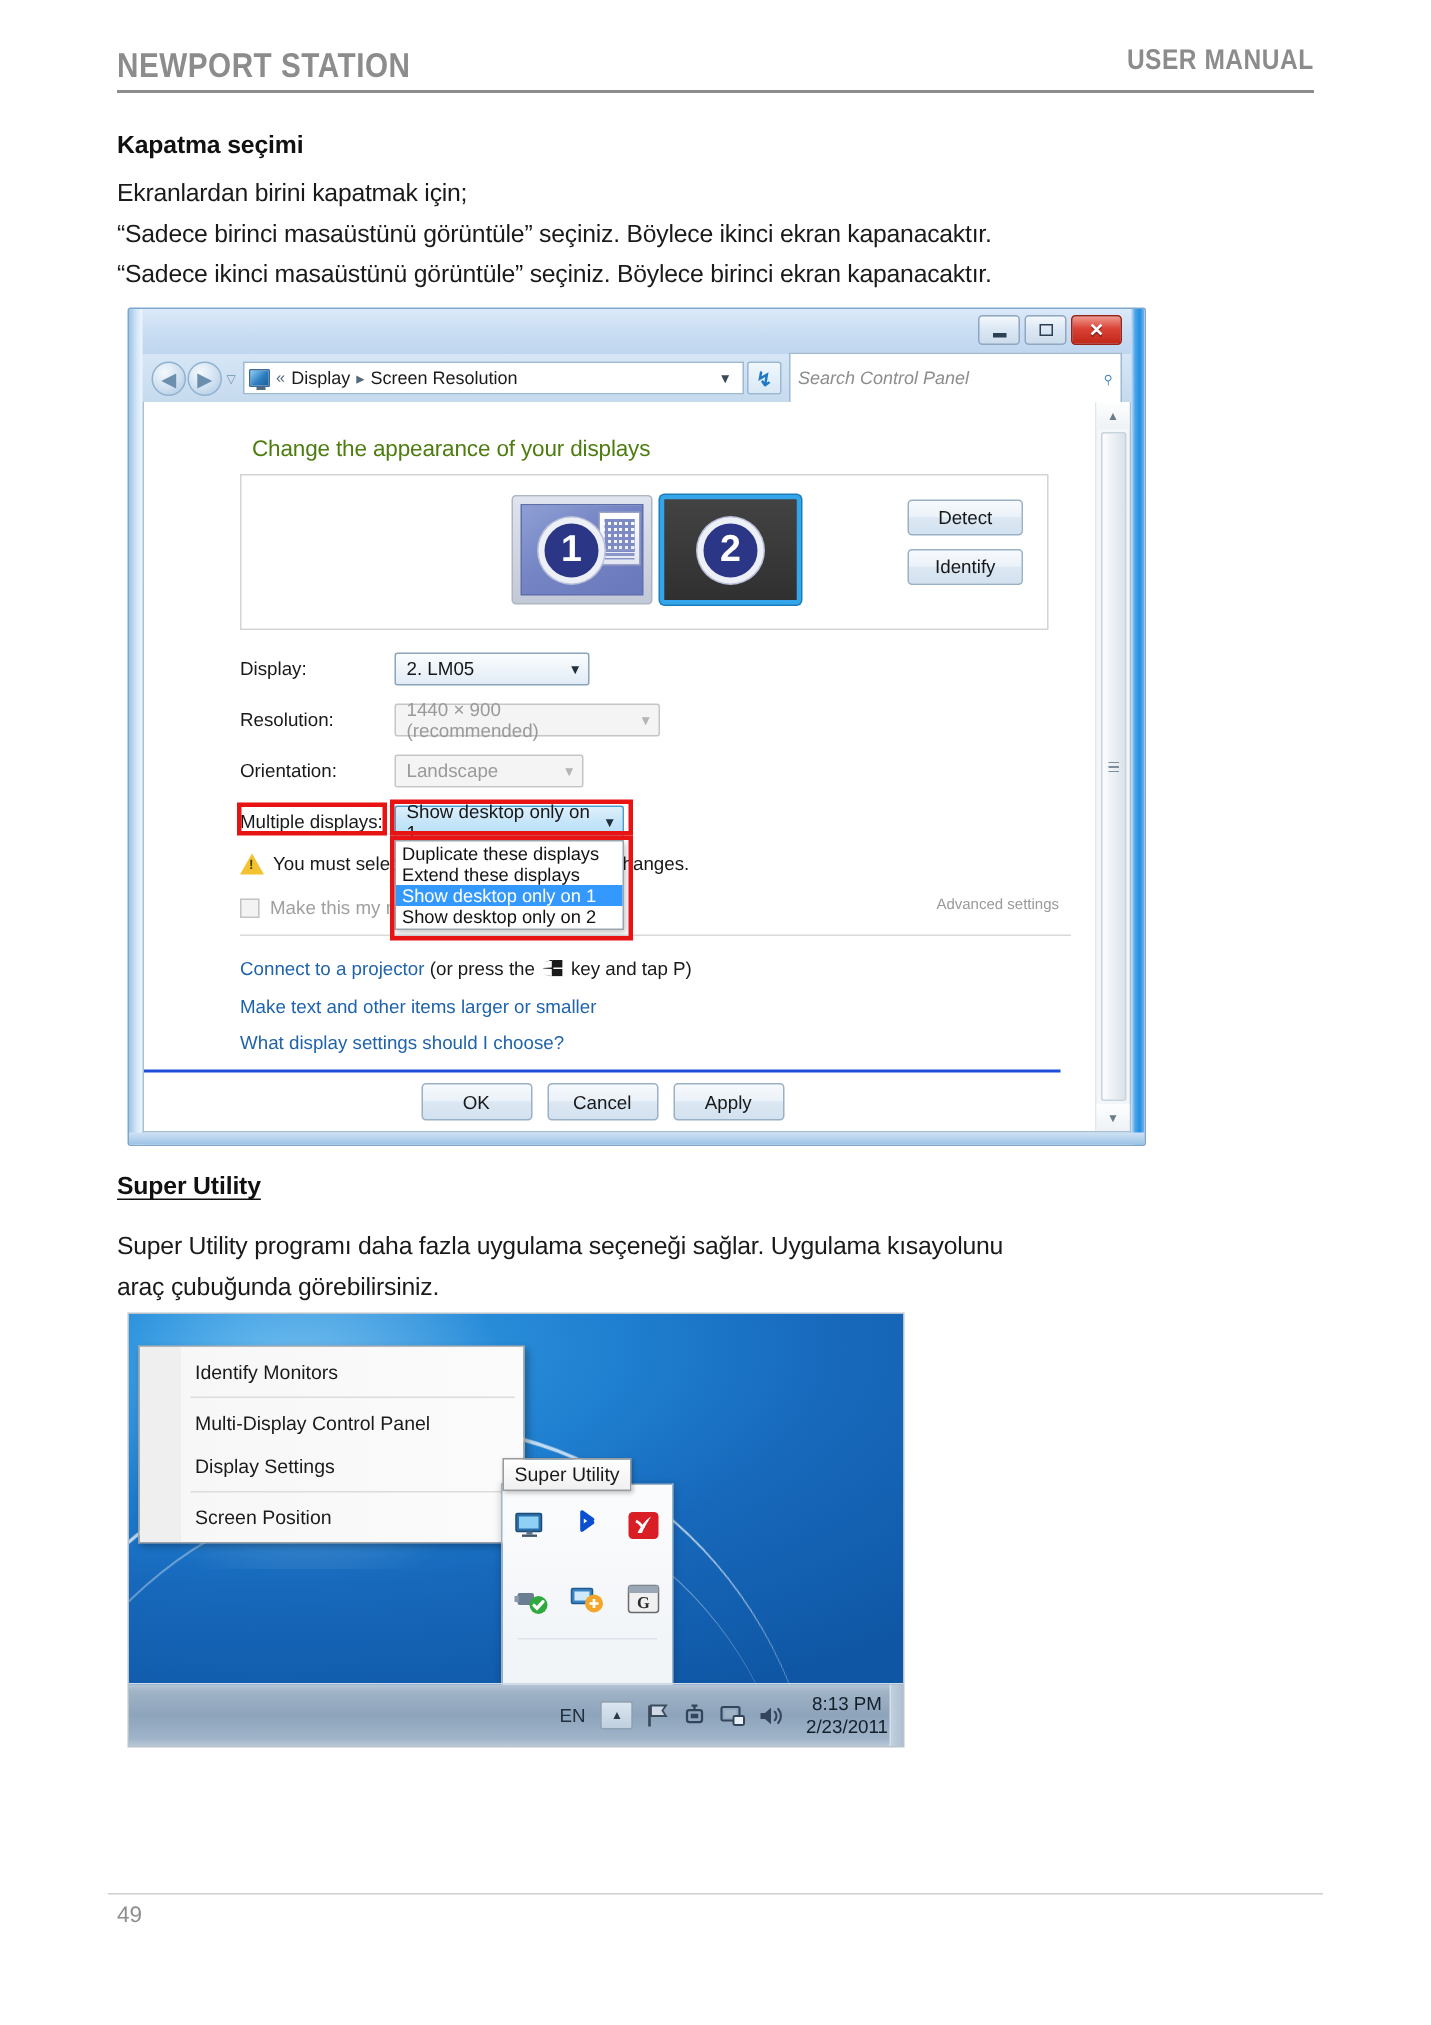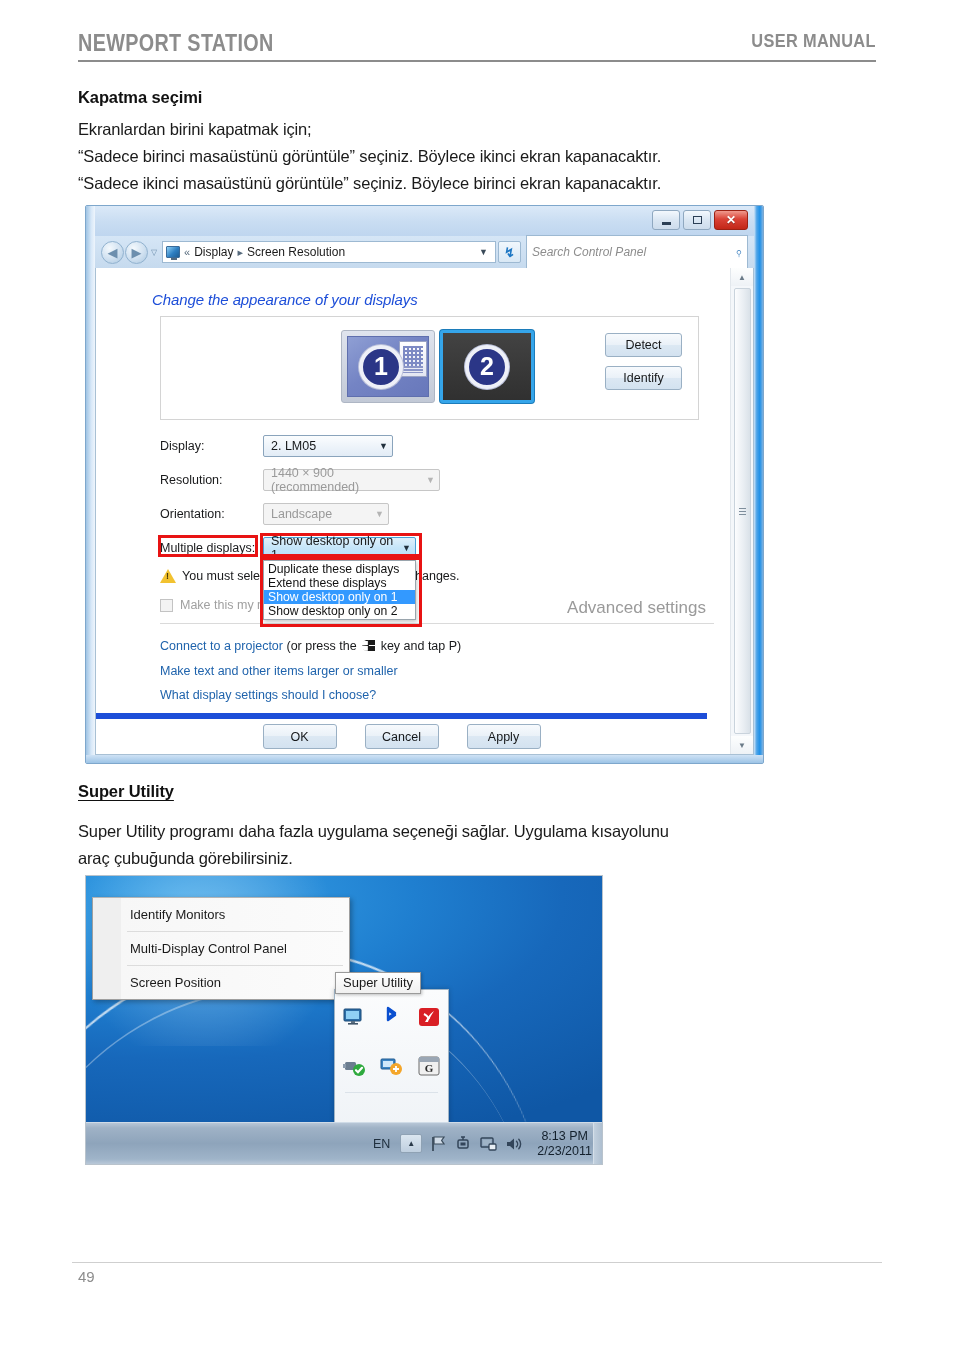--- a/index.html
+++ b/index.html
@@ -132,22 +132,22 @@
 
   
   .w7-body {
     position:absolute; left:9px; right:9px; top:62px; bottom:8px;
     background:#fff; border:1px solid #a8c0d4; border-top:none;
     overflow:hidden;
   }
   .w7-canvas { position:absolute; left:0; top:0; right:23px; bottom:0; background:#fff; }
 
   .cp-heading {
-    position:absolute; left:56px; top:23px;
-    font-size:15px; color:#1d4ed8; letter-spacing:-.1px; white-space:nowrap;font-style:italic;
+    position:absolute; left:72px; top:23px;
+    font-size:15px; color:#4d7c0f; letter-spacing:-.1px; white-space:nowrap;
   }
 
   .mon-box {
     position:absolute; left:64px; top:48px; width:539px; height:104px;
     border:1px solid #d4d4d4; background:#fff;
   }
   .mon-wrap { position:absolute; left:180px; top:13px; display:flex; align-items:flex-start; }
   .monitor {
     width:94px; height:73px; border-radius:3px; position:relative;
     display:flex; align-items:center; justify-content:center;
@@ -231,37 +231,37 @@
   }
   .warn-ico:after {
     content:'!'; position:absolute; left:-2px; top:3px; width:4px;
     font-size:9px; font-weight:700; color:#4a3a08; line-height:1;
   }
   .warn-txt { font-size:12.5px; color:#18191b; white-space:nowrap; }
 
   .chk-row { position:absolute; left:64px; display:flex; align-items:center; gap:7px; }
   .chk-box { width:13px; height:13px; border:1px solid #c3c3c3; background:#f3f3f3; }
   .chk-lbl { font-size:12.5px; color:#a0a0a0; white-space:nowrap; }
-  .adv-link { position:absolute; right:24px; font-size:17px; color:#9a9a9a;margin-left:40px; }
+  .adv-link { position:absolute; right:24px; font-size:10px; color:#9a9a9a;margin-left:40px; }
 
   .hr-line { position:absolute; left:64px; right:16px; height:1px; background:#dadada; }
 
   .cp-link { position:absolute; left:64px; font-size:12.5px; color:#1f63ac; white-space:nowrap; }
   .cp-link .muted { color:#18191b; }
   .win-key {
     display:inline-block; width:13px; height:11px; vertical-align:-1px;
     background:#1a1a1a; margin:0 2px;
     clip-path: polygon(0 14%,44% 0,44% 46%,0 48%, 0 52%,44% 54%,44% 100%,0 86%,
                        52% 100%,100% 100%,100% 54%,52% 54%, 52% 46%,100% 46%,100% 0,52% 0);
   }
 
   .btnbar {
     position:absolute; left:0; right:23px; bottom:0; height:41px;
-    border-top:6px solid #1d4ed8; background:#fff;
-    display:flex; align-items:center; justify-content:center; gap:28px;margin-top:44px;
+    border-top:2px solid #1d4ed8; background:#fff;
+    display:flex; align-items:center; justify-content:center; gap:10px;margin-top:44px;
   }
   .btnbar .w7-btn { min-width:74px; height:25px; }
 
   
   .vscroll {
     position:absolute; right:0; top:0; bottom:0; width:23px;
     background:#f4f7fa; border-left:1px solid #e2e7ec;
     display:flex; flex-direction:column; align-items:center;
   }
   .sbtn {
@@ -542,20 +542,21 @@
 
   <div class="fig2">
     <div class="wp-glow"></div>
     <div class="wp-swoosh-a"></div>
     <div class="wp-swoosh-b"></div>
 
     <div class="ctx-menu">
       <div class="ctx-item">Identify Monitors</div>
       <div class="ctx-sep"></div>
       <div class="ctx-item">Multi-Display Control Panel</div>
+      <div class="ctx-item">Display Settings</div>
       <div class="ctx-sep"></div>
       <div class="ctx-item">Screen Position</div>
     </div>
 
     <div class="tray-flyout">
       <div class="tray-grid">
         <div class="tray-ico">
           <svg viewBox="0 0 24 24" width="24" height="24">
               <rect x="2" y="4" width="17" height="12" rx="1" fill="#2d6fa8" stroke="#1b4b78"></rect>
               <rect x="4" y="6" width="13" height="8" fill="#8fd0f5"></rect>

